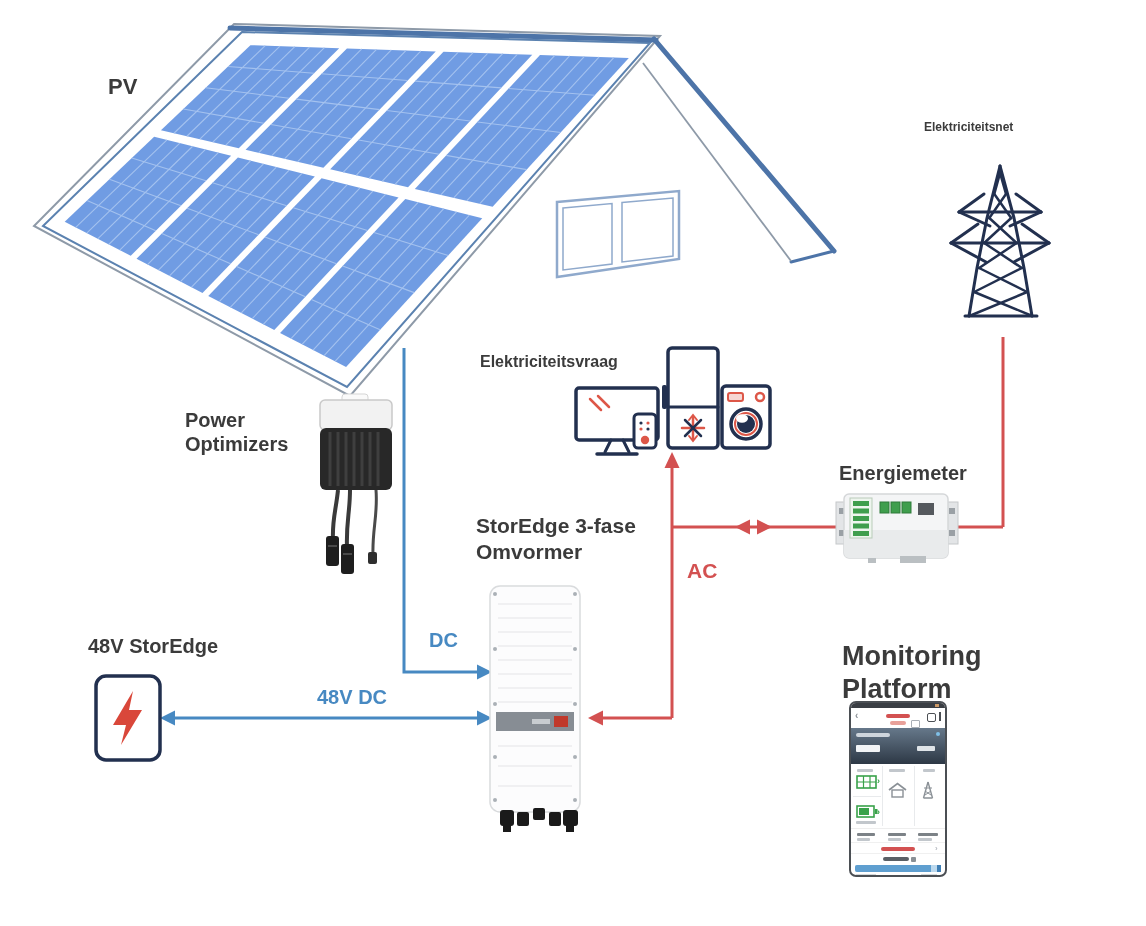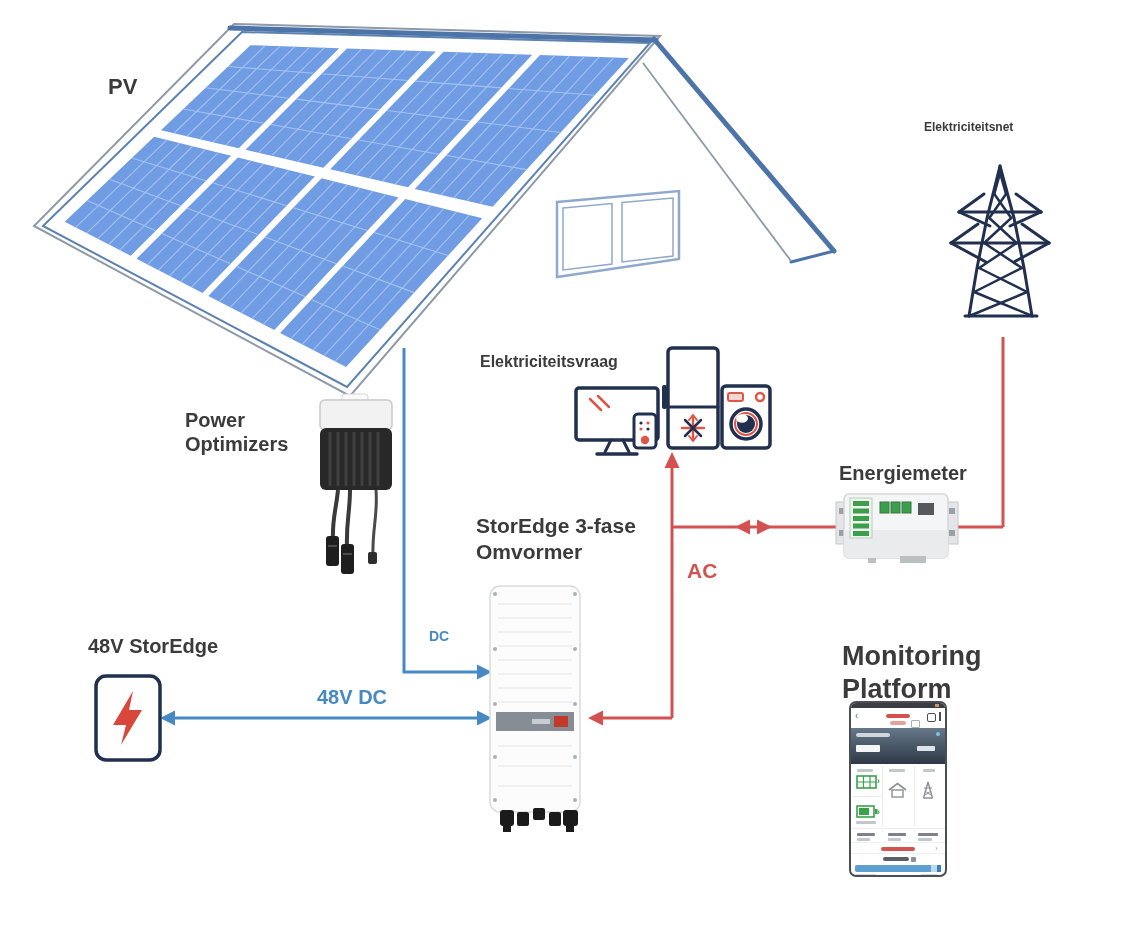--- a/index.html
+++ b/index.html
@@ -345,21 +345,21 @@
   <div class="lbl" style="left:924px;top:120px;font-size:12px;">Elektriciteitsnet</div>
   <div class="lbl" style="left:480px;top:352px;font-size:16px;">Elektriciteitsvraag</div>
   <div class="lbl" style="left:185px;top:408px;font-size:20px;">Power
 Optimizers</div>
   <div class="lbl" style="left:476px;top:513px;font-size:21px;">StorEdge 3-fase
 Omvormer</div>
   <div class="lbl" style="left:839px;top:461px;font-size:20px;">Energiemeter</div>
   <div class="lbl" style="left:88px;top:634px;font-size:20px;">48V StorEdge</div>
   <div class="lbl" style="left:842px;top:640px;font-size:27px;">Monitoring
 Platform</div>
-  <div class="lbl blue" style="left:429px;top:628px;font-size:14px;">DC</div>
+  <div class="lbl blue" style="left:429px;top:628px;font-size:20px;">DC</div>
   <div class="lbl red" style="left:687px;top:541px;font-size:21px;margin-top:17px;">AC</div>
   <div class="lbl blue" style="left:277px;top:685px;font-size:20px;margin-left:40px;">48V DC</div>
 
   <div class="phone">
     <div class="p-status"></div>
     <div class="p-reddot"></div>
     <div class="p-appbar">
       <div class="p-back">‹</div>
       <div class="p-titlebar"></div>
       <div class="p-titlepill"></div>

